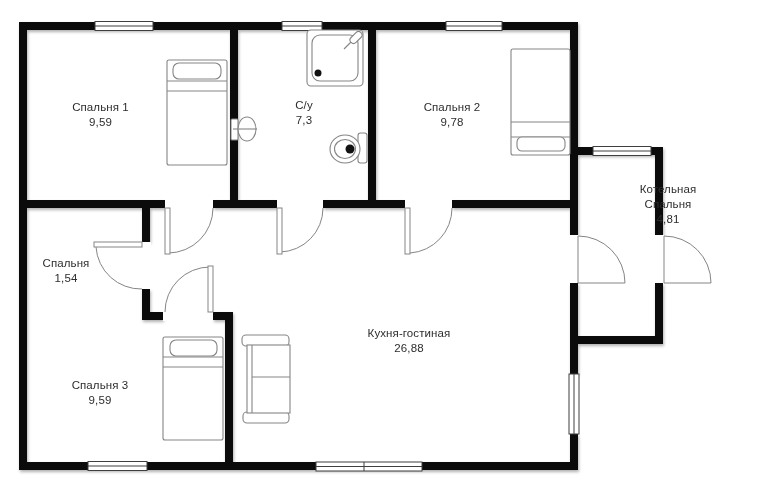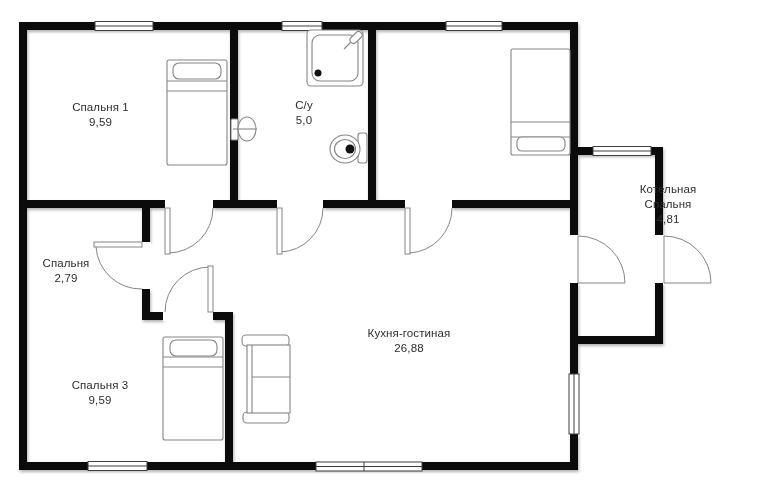--- a/index.html
+++ b/index.html
@@ -178,33 +178,37 @@
   </g>
 </svg>
 
   <div class="room-label" style="left:39px;top:100px;width:123px;">
     <div>Спальня 1</div>
     <div>9,59</div>
   </div>
 
   <div class="room-label" style="left:274px;top:98px;width:60px;">
     <div>С/у</div>
-    <div>5,0</div>
-  </div>
-
+    <div>7,3</div>
+  </div>
+
+  <div class="room-label" style="left:391px;top:100px;width:122px;">
+    <div>Спальня 2</div>
+    <div>9,78</div>
+  </div>
 
   <div class="room-label" style="left:578px;top:182px;width:84px;margin-left:48px;">
     <div>Котельная</div>
     <div>Спальня</div>
     <div>4,81</div>
   </div>
 
   <div class="room-label" style="left:16px;top:256px;width:100px;">
     <div>Спальня</div>
-    <div>2,79</div>
+    <div>1,54</div>
   </div>
 
   <div class="room-label" style="left:39px;top:378px;width:122px;">
     <div>Спальня 3</div>
     <div>9,59</div>
   </div>
 
   <div class="room-label" style="left:339px;top:326px;width:140px;text-align:center;">
     <div>Кухня-гостиная</div>
     <div>26,88</div>

